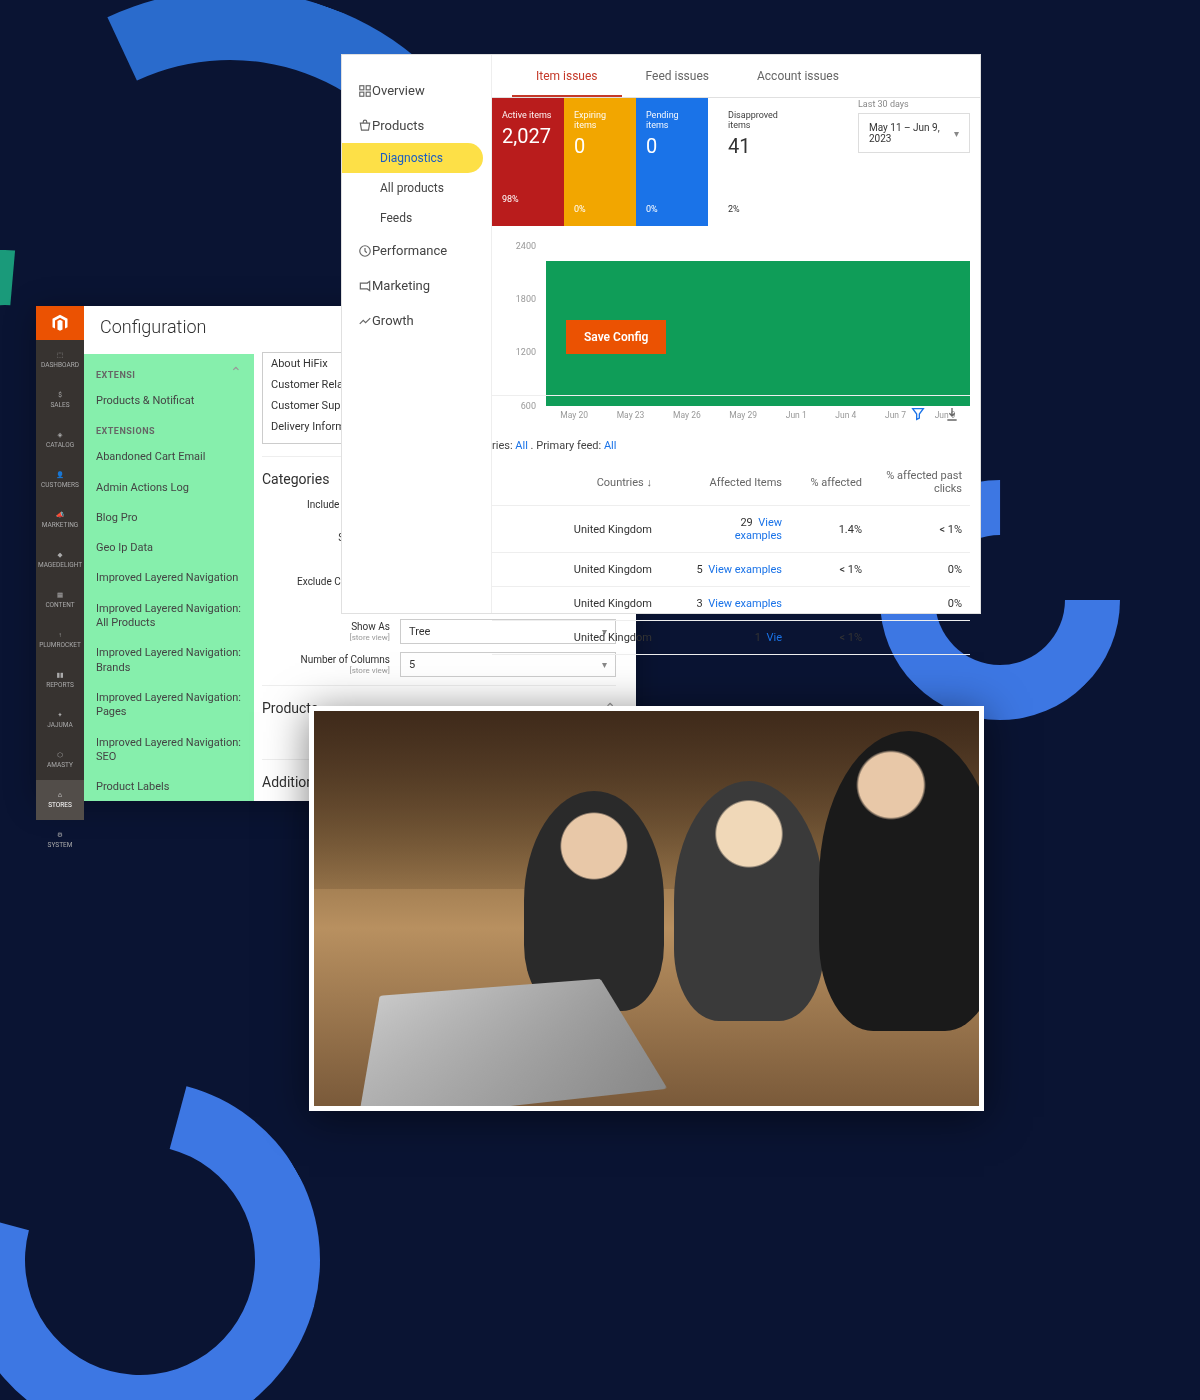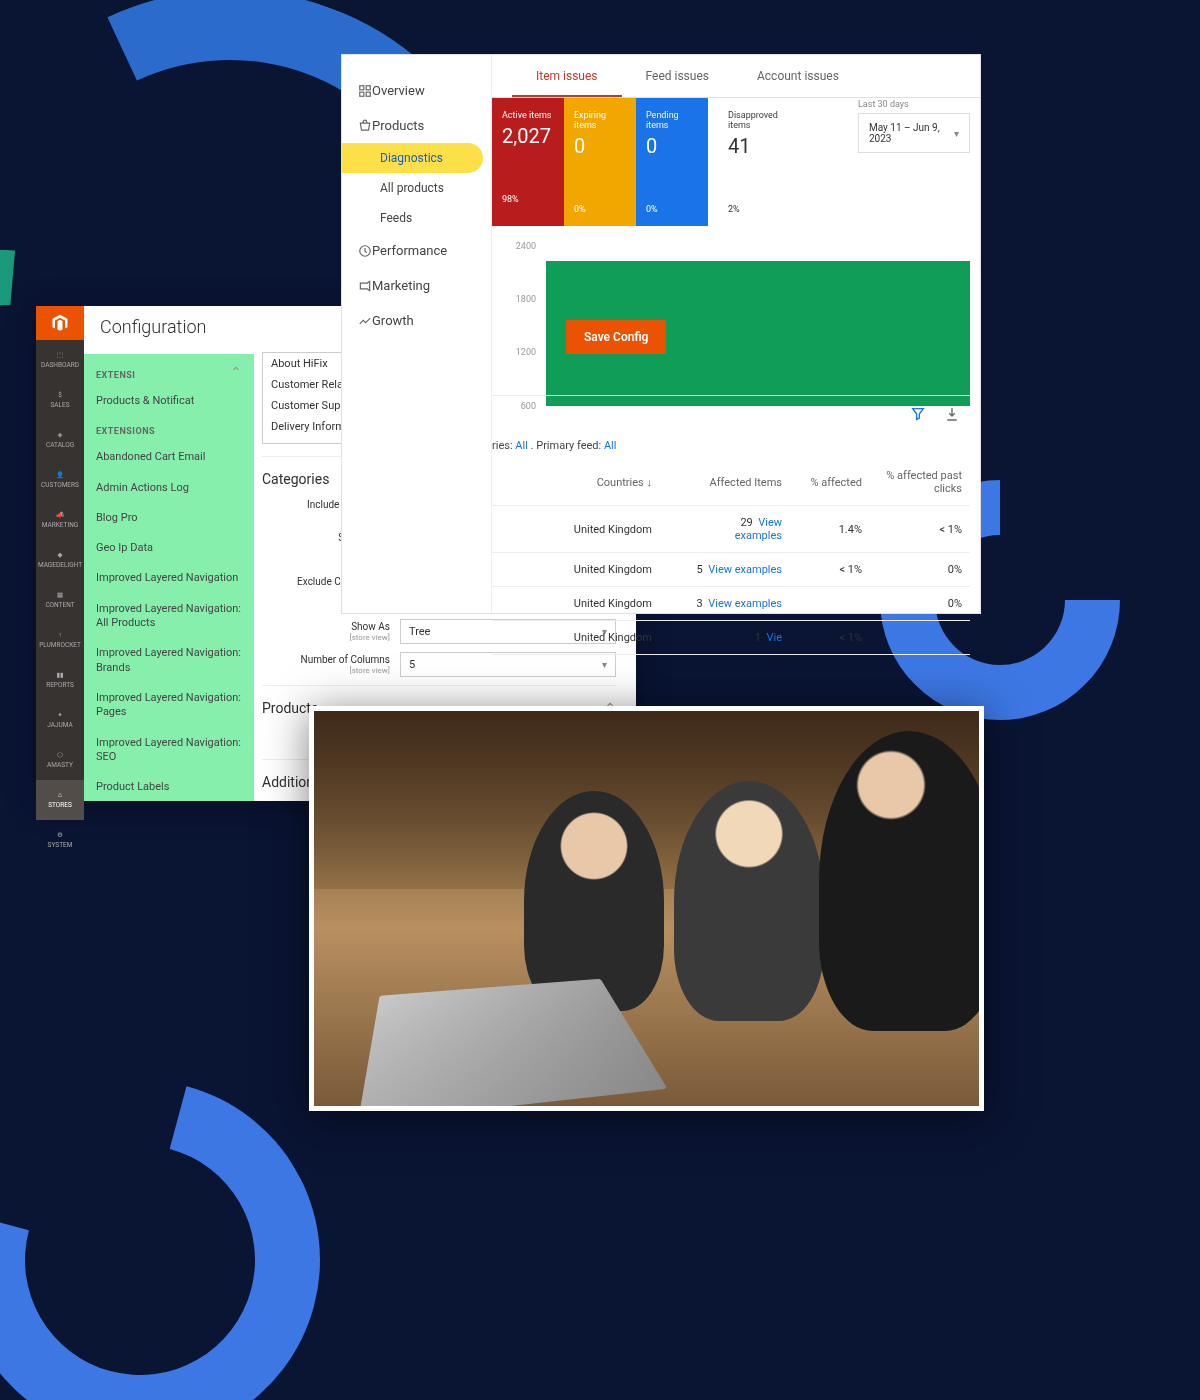--- a/index.html
+++ b/index.html
@@ -340,20 +340,30 @@
     </div>
 
     <div class="gm-chart">
       <div class="gm-y-axis">
         <div class="gm-y-tick" style="top:0%">2400</div>
         <div class="gm-y-tick" style="top:33%">1800</div>
         <div class="gm-y-tick" style="top:66%">1200</div>
         <div class="gm-y-tick" style="top:100%">600</div>
       </div>
       <div class="gm-area"></div>
+      <div class="gm-x-axis">
+        <span>May 20</span>
+        <span>May 23</span>
+        <span>May 26</span>
+        <span>May 29</span>
+        <span>Jun 1</span>
+        <span>Jun 4</span>
+        <span>Jun 7</span>
+        <span>Jun 9</span>
+      </div>
     </div>
 
     <div class="gm-filter-bar">
       <svg width="16" height="16" viewBox="0 0 24 24" fill="none" stroke="#1a73e8" stroke-width="2">
           <path d="M4 4h16l-6 8v6l-4 2v-8z"></path>
         </svg>
       <svg width="16" height="16" viewBox="0 0 24 24" fill="none" stroke="#666" stroke-width="2">
           <path d="M12 3v12m-4-4 4 4 4-4M5 21h14"></path>
         </svg>
     </div>

